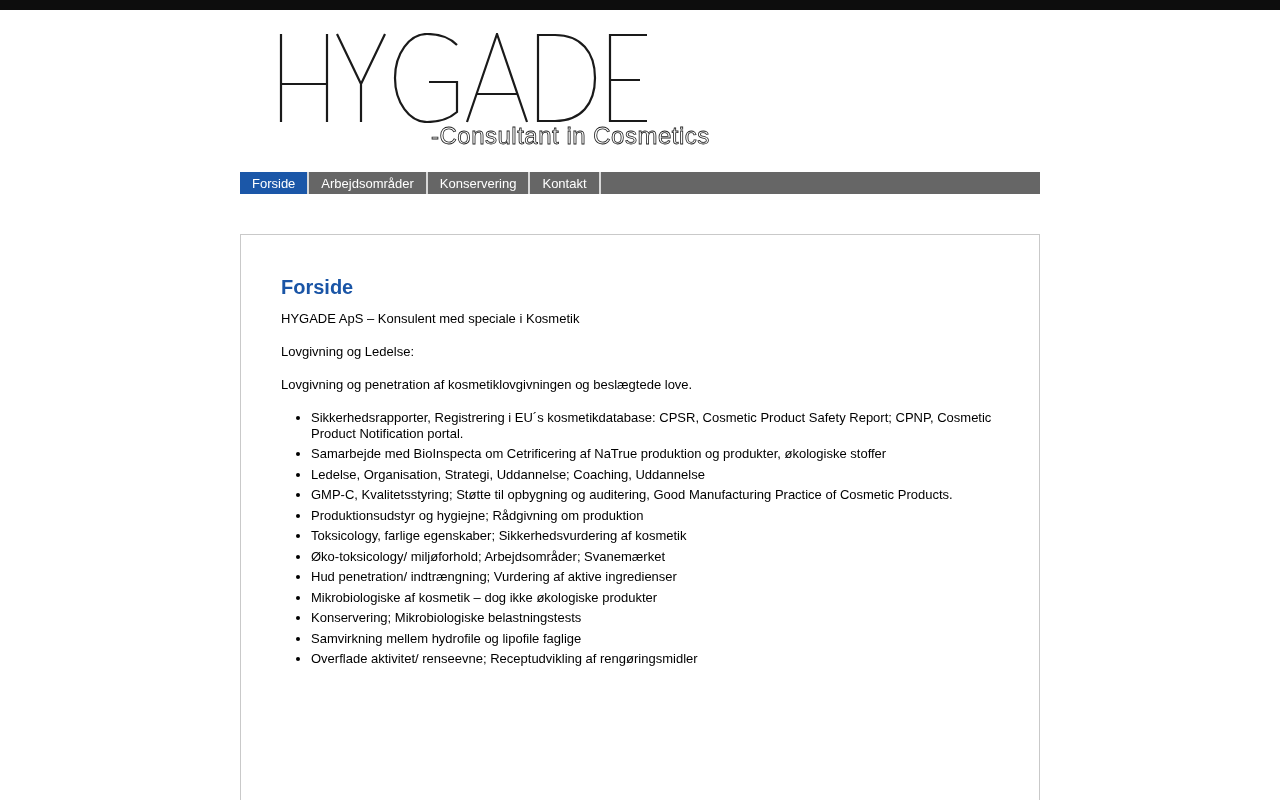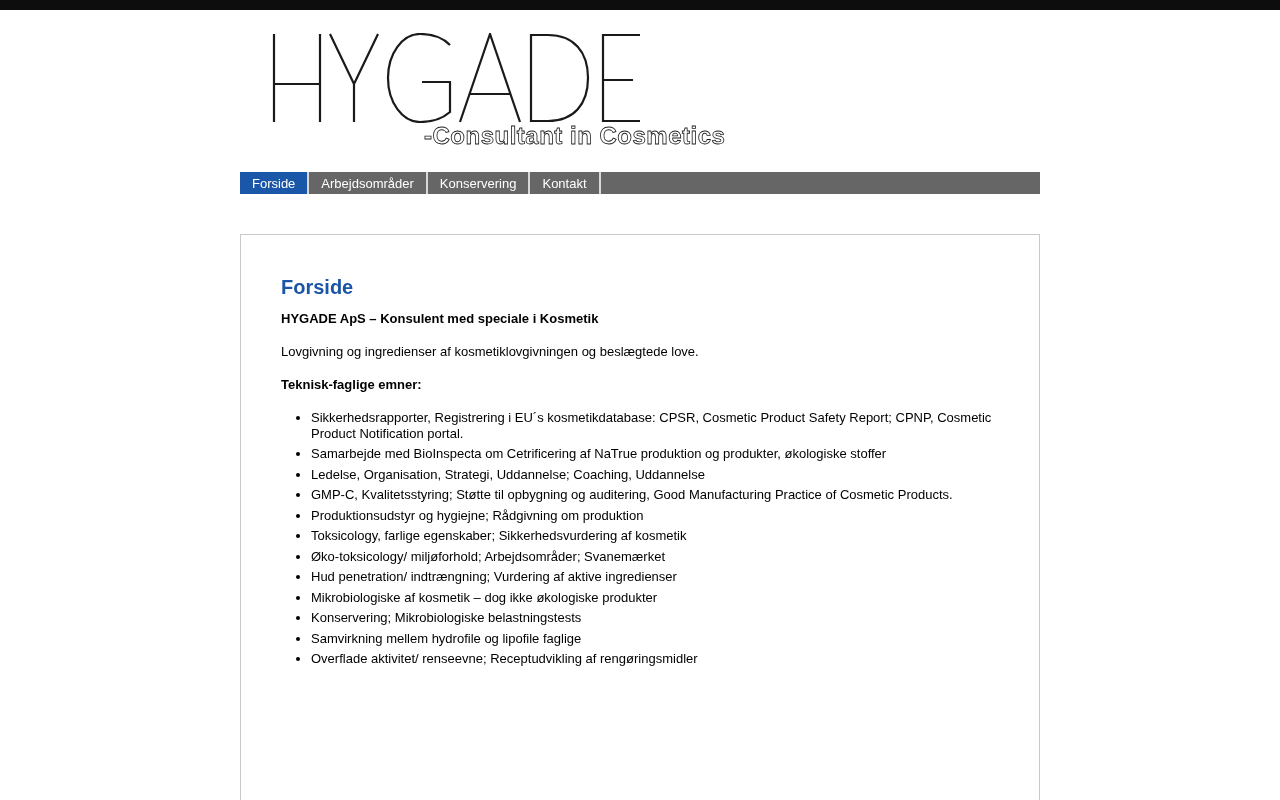--- a/index.html
+++ b/index.html
@@ -15,22 +15,22 @@
     overflow: hidden;
   }
   .topbar {
     position: absolute;
     left: 0; top: 0;
     width: 1280px; height: 10px;
     background: var(--topbar-bg, #0d0d0d);
   }
   .logo-block {
     position: absolute;
-    left: 272px; top: 33px;
-    width: 420px; height: 125px; font-weight: bold;
+    left: 279px; top: 33px;
+    width: 420px; height: 125px;
   }
   .brand-svg { position: absolute; left: 0; top: 0; }
   .tagline-svg { position: absolute; left: 150px; top: 87px; overflow: visible; }
   .visually-hidden {
     position: absolute;
     width: 1px; height: 1px;
     overflow: hidden;
     clip: rect(0 0 0 0);
     white-space: nowrap;
   }
@@ -70,21 +70,21 @@
     margin: 0 0 12px 0;
     font-size: 20px;
     line-height: 24px;
     font-weight: bold;
     color: var(--heading-blue, #1a55a6);
   }
   .bold-line {
     margin: 0 0 17px 0;
     font-size: 13px;
     line-height: 16px;
-    font-weight: bold;
+    font-weight: normal;
     color: var(--text-color, #000000);
   }
   .para {
     margin: 0 0 17px 0;
     font-size: 13px;
     line-height: 15.5px;
     color: var(--text-color, #000000);
   }
   ul.topic-list {
     margin: 16px 0 0 0;
@@ -143,25 +143,25 @@
     <a class="nav-item">
       <span class="nav-label">Kontakt</span>
     </a>
   </nav>
 
 <main class="content-box">
   <h1 class="page-title">Forside</h1>
 
   <p class="bold-line">HYGADE ApS – Konsulent med speciale i Kosmetik</p>
 
+  <p class="bold-line">Lovgivning og Ledelse:</p>
   <div class="para" id="section1-lines">
-      <div>Lovgivning og ingredienser af kosmetiklovgivningen og beslægtede love.</div>
+      <div>Lovgivning og penetration af kosmetiklovgivningen og beslægtede love.</div>
     </div>
 
-  <p class="bold-line">Teknisk-faglige emner:</p>
   <ul class="topic-list" id="bullet-list">
       <li>Sikkerhedsrapporter, Registrering i EU´s kosmetikdatabase: CPSR, Cosmetic Product Safety Report; CPNP, Cosmetic Product Notification portal.</li>
       <li>Samarbejde med BioInspecta om Cetrificering af NaTrue produktion og produkter, økologiske stoffer</li>
       <li>Ledelse, Organisation, Strategi, Uddannelse; Coaching, Uddannelse</li>
       <li>GMP-C, Kvalitetsstyring; Støtte til opbygning og auditering, Good Manufacturing Practice of Cosmetic Products.</li>
       <li>Produktionsudstyr og hygiejne; Rådgivning om produktion</li>
       <li>Toksicology, farlige egenskaber; Sikkerhedsvurdering af kosmetik</li>
       <li>Øko-toksicology/ miljøforhold; Arbejdsområder; Svanemærket</li>
       <li>Hud penetration/ indtrængning; Vurdering af aktive ingredienser</li>
       <li>Mikrobiologiske af kosmetik – dog ikke økologiske produkter</li>

